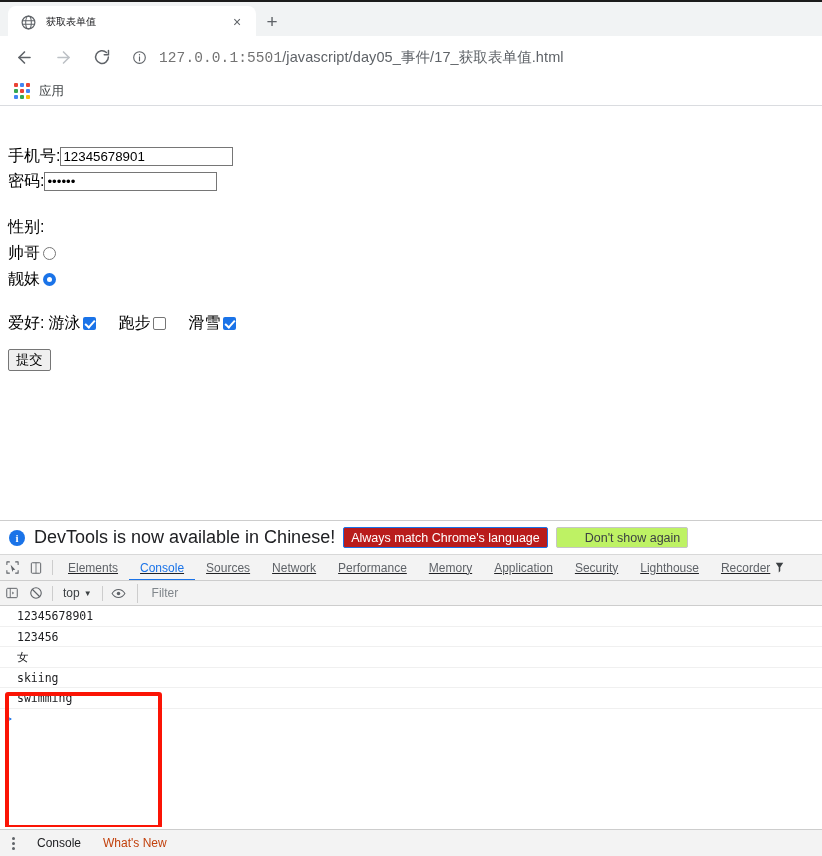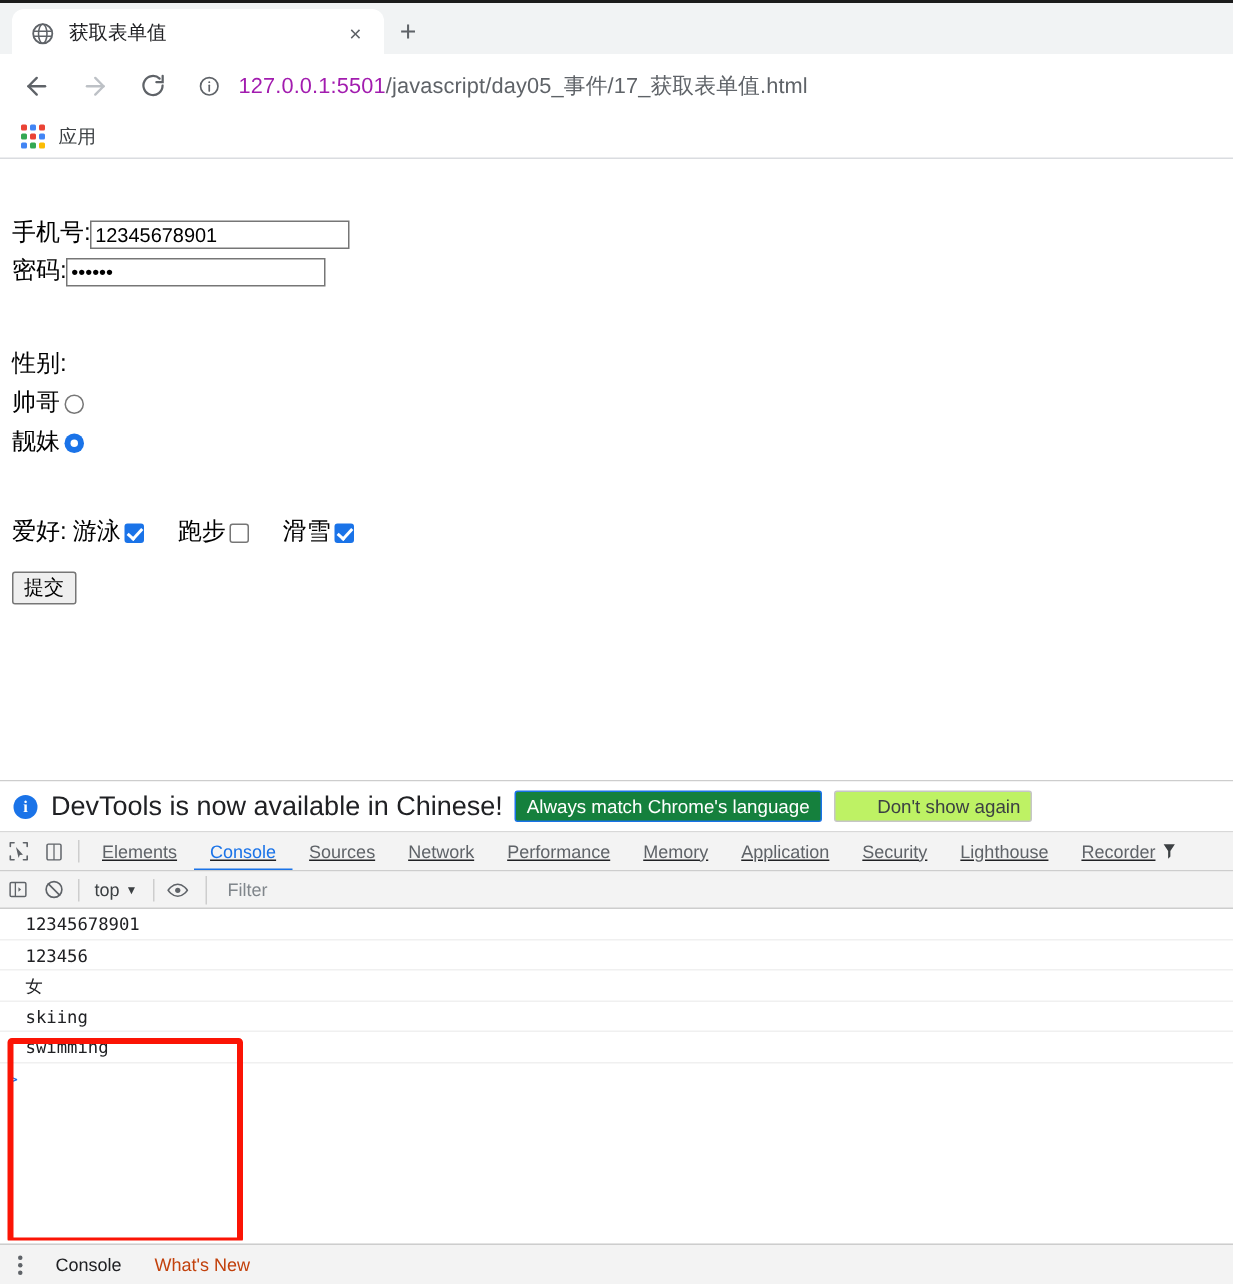--- a/index.html
+++ b/index.html
@@ -23,21 +23,21 @@
     background: #ffffff;
     border-radius: 8px 8px 0 0;
     display: flex; align-items: center;
   }
   .tab-favicon {
     margin-left: 12px; width: 16px; height: 16px; flex: 0 0 16px;
     display: flex; align-items: center; justify-content: center;
   }
   .tab-title {
     margin-left: 10px; flex: 1 1 auto;
-    font-size: 13px; color: #202124;
+    font-size: 10px; color: #202124;
     white-space: nowrap; overflow: hidden; text-overflow: ellipsis;
   }
   .tab-close {
     width: 22px; height: 22px; margin-right: 8px; flex: 0 0 22px;
     display: flex; align-items: center; justify-content: center;
     color: #5f6368; font-size: 14px; border-radius: 50%;
   }
   .newtab {
     position: absolute; left: 258px; top: 6px; width: 28px; height: 28px;
     display: flex; align-items: center; justify-content: center;
@@ -62,21 +62,21 @@
   }
   .omni-info {
     width: 16px; height: 16px; flex: 0 0 16px;
     display: flex; align-items: center; justify-content: center;
     color: #5f6368;
   }
   .omni-url {
     margin-left: 12px; font-size: 14.5px; color: #202124;
     white-space: nowrap; letter-spacing: .1px;
   }
-  .omni-url .host { color: #a21caf; }
+  .omni-url .host { color: #737373; font-family: Liberation Mono, monospace; }
   .omni-url .path { color: #5f6368; }
 
   
   .bookmarks {
     position: absolute; left: 0; top: 78px; width: 822px; height: 28px;
     background: #ffffff;
     border-bottom: 1px solid #dadce0;
     display: flex; align-items: center;
   }
   .bm-item { display: flex; align-items: flex-start; margin-left: 14px; }
@@ -87,21 +87,21 @@
   }
   .apps-grid i { display: block; width: 4px; height: 4px; border-radius: 1px; }
   .bm-label { margin-left: 9px; font-size: 12.5px; color: #3c4043; }
 
   
   .page {
     position: absolute; left: 0; top: 106px; width: 822px; height: 414px;
     background: #ffffff; overflow: hidden;
   }
   .page-inner { position: relative; padding: 8px; font-size: 16px; color: #000; }
-  .frow { display: flex; align-items: center; line-height: 20px; margin-top: 16px; }
+  .frow { display: flex; align-items: center; line-height: 20px; }
   .flabel { font-size: 16px; color: #000; white-space: nowrap; }
 
   input.txt {
     font-family: "Liberation Sans", sans-serif;
     font-size: 13.3px; color: #000;
     width: 173px; height: 19px; padding: 1px 2px;
     border: 1px solid #767676; background: #fff;
     border-radius: 0; outline: none;
   }
   .spacer-1 { height: 26px; }
@@ -150,21 +150,21 @@
     background: #1a73e8; color: #fff; font-size: 11px; font-weight: bold;
     font-family: "Liberation Serif", serif;
     display: flex; align-items: center; justify-content: center;
   }
   .notice-text { margin-left: 9px; font-size: 18px; color: #202124; }
   .notice-btn {
     margin-left: 8px; height: 21px; padding: 0 7px;
     display: inline-flex; align-items: center;
     font-size: 12.5px; border-radius: 2px;
   }
-  .notice-btn.primary { background: #15803d; color: #ffffff; border: 1px solid #1a73e8; }
+  .notice-btn.primary { background: #b91c1c; color: #ffffff; border: 1px solid #1a73e8; }
   .notice-btn.ghost { background: #bef264; color: #3c4043; border: 1px solid #c6c6c6; padding-left: 28px; }
 
   .dt-tabs {
     position: relative; height: 26px; width: 822px;
     background: #f3f3f3; border-bottom: 1px solid #cdcdcd;
     display: flex; align-items: center; overflow: hidden; text-decoration: underline;
   }
   .dt-icon-btn {
     width: 24px; height: 24px; flex: 0 0 24px;
     display: flex; align-items: center; justify-content: center;

